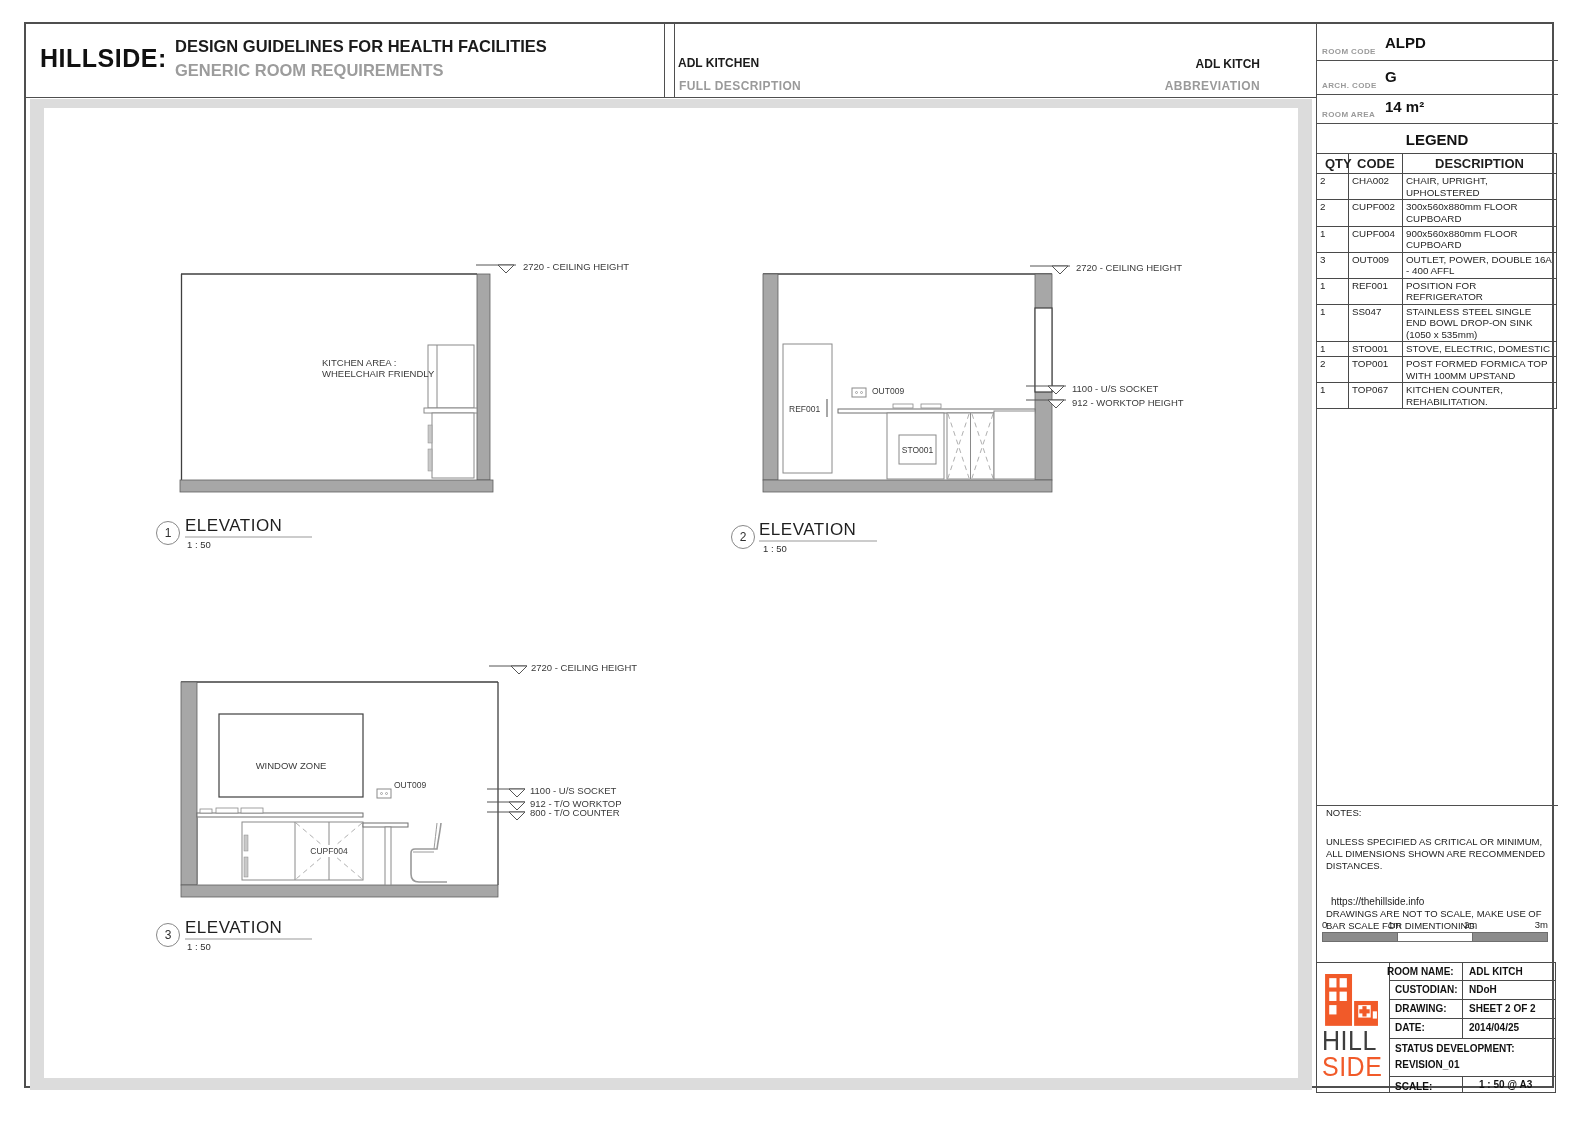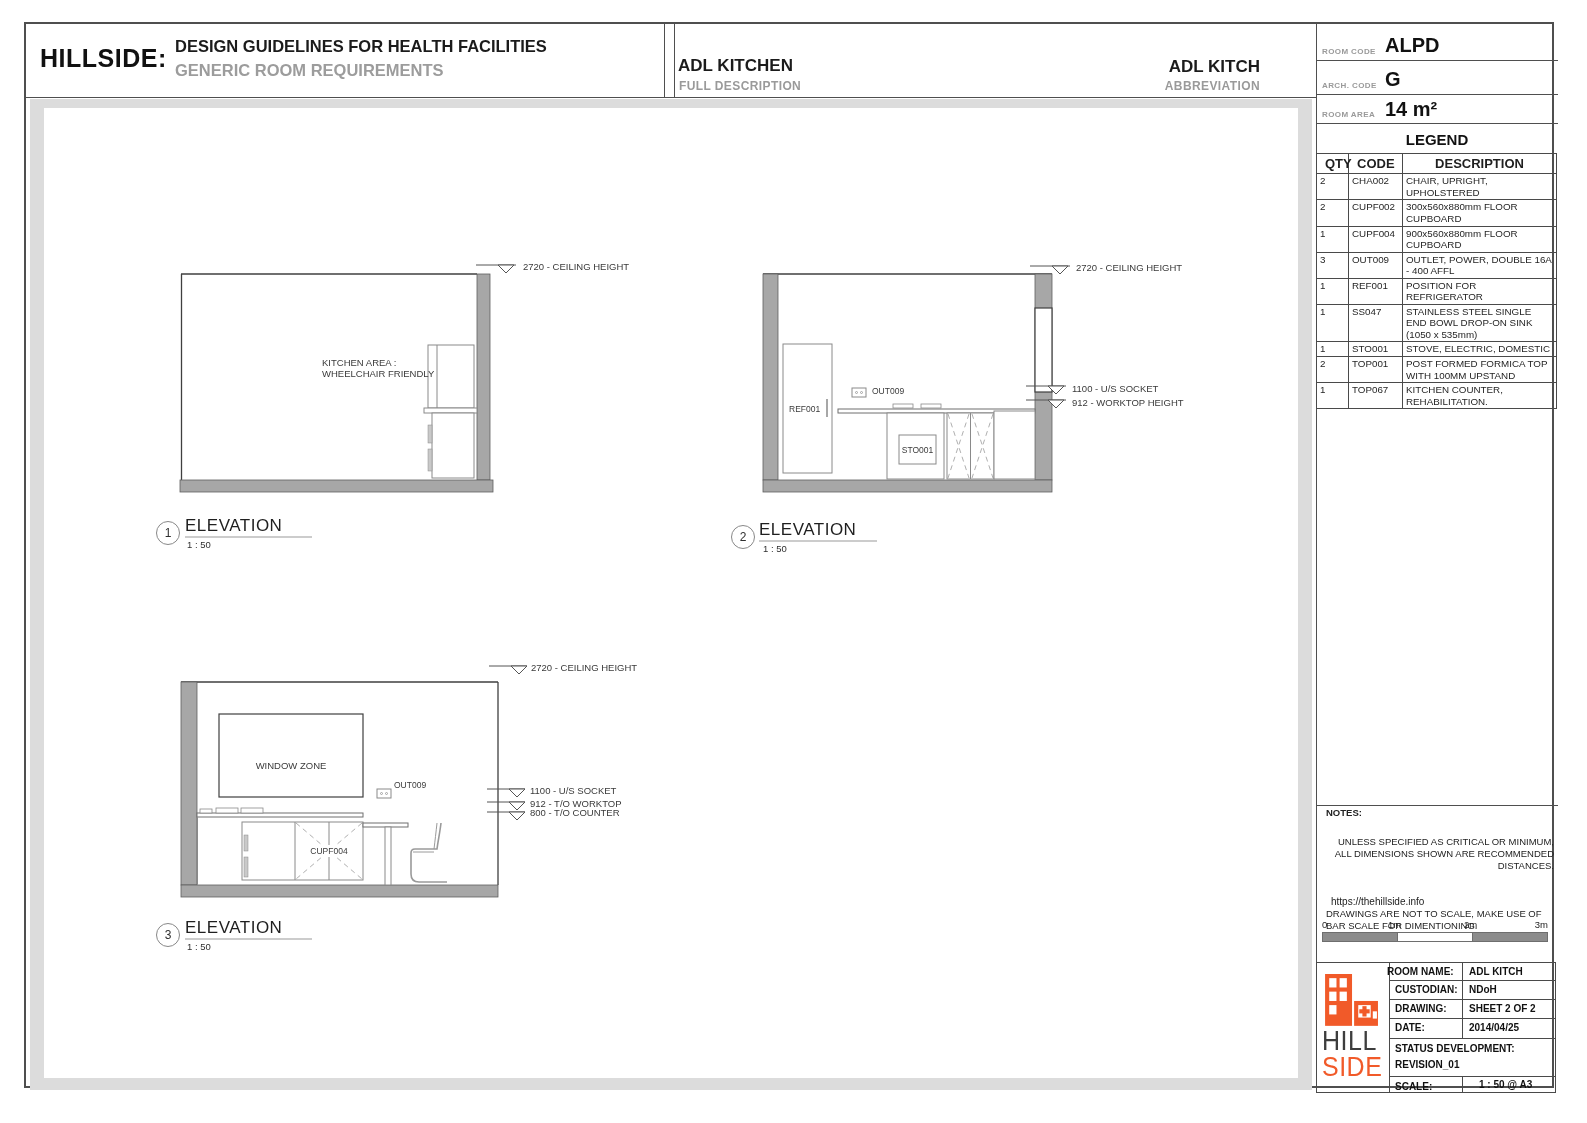--- a/index.html
+++ b/index.html
@@ -4,24 +4,24 @@
 <style>
   html,body{margin:0;padding:0;background:#fff;}
   body{width:1587px;height:1123px;position:relative;font-family:"Liberation Sans",sans-serif;color:#222;overflow:hidden;}
   .abs{position:absolute;}
   .sheet{position:absolute;left:24px;top:22px;width:1530px;height:1066px;border:2px solid #4f4f4f;background:#fff;box-sizing:border-box;}
   .vline{position:absolute;width:1px;background:#4f4f4f;}
   .hline{position:absolute;height:1px;background:#4f4f4f;}
   .brand{font-size:25px;font-weight:bold;color:#111;letter-spacing:0.5px;}
   .doc-title{font-size:16.5px;font-weight:bold;color:#1b1b1b;}
   .doc-sub{font-size:16.5px;font-weight:bold;color:#9c9c9c;}
-  .hdr-big{font-size:17px;font-weight:bold;color:#1b1b1b;}
+  .hdr-big{font-size:12px;font-weight:bold;color:#1b1b1b;}
   .hdr-cap{font-size:12px;font-weight:bold;color:#9a9a9a;letter-spacing:0.4px;}
   .info-label{font-size:8px;font-weight:bold;color:#9a9a9a;letter-spacing:0.4px;}
-  .info-value{font-size:20px;font-weight:bold;color:#111;}
+  .info-value{font-size:15px;font-weight:bold;color:#111;}
   .legend-title{font-size:15px;font-weight:bold;color:#111;text-align:center;}
   table.legend{border-collapse:collapse;table-layout:fixed;width:240px;font-size:9.8px;color:#1f1f1f;}
   table.legend th,table.legend td{border:1px solid #4a4a4a;padding:1px 3px;vertical-align:top;text-align:left;line-height:1.18;}
   table.legend th{font-size:13px;font-weight:bold;text-align:center;padding:2px 8px;}
   .mat{position:absolute;left:30px;top:99px;width:1282px;height:991px;background:#dcdcdc;}
   .canvas{position:absolute;left:44px;top:108px;width:1254px;height:970px;background:#ffffff;}
   .notes-text{font-size:9.5px;color:#222;line-height:1.28;}
   .notes-url{font-size:10px;color:#222;}
   .tick{font-size:9.5px;color:#222;}
   .bar{position:absolute;display:flex;border:1px solid #6e6e6e;box-sizing:border-box;}
@@ -125,22 +125,22 @@
       </tr>
   <tr>
         <td>1</td>
         <td>TOP067</td>
         <td>KITCHEN COUNTER, REHABILITATION.</td>
       </tr>
 </tbody>
   </table>
 
 <div class="hline" style="left:1316px;top:805px;width:242px;"></div>
-<div class="abs notes-text" style="left:1326px;top:807px;font-weight:bold;">NOTES:</div>
-<div class="abs notes-text" style="left:1326px;top:836px;width:228px;text-align:right;">UNLESS SPECIFIED AS CRITICAL OR MINIMUM, ALL DIMENSIONS SHOWN ARE RECOMMENDED DISTANCES.</div>
+<div class="abs notes-text" style="left:1326px;top:807px;font-weight:normal;">NOTES:</div>
+<div class="abs notes-text" style="left:1326px;top:836px;width:228px;">UNLESS SPECIFIED AS CRITICAL OR MINIMUM, ALL DIMENSIONS SHOWN ARE RECOMMENDED DISTANCES.</div>
 <div class="abs notes-text" style="left:1326px;top:869px;width:228px;margin-top:39px;">DRAWINGS ARE NOT TO SCALE, MAKE USE OF BAR SCALE FOR DIMENTIONING.</div>
 <div class="abs notes-url" style="left:1331px;top:896px;">https://thehillside.info</div>
 
 <div class="abs tick" style="left:1322px;top:919px;">0</div>
 <div class="abs tick" style="left:1388px;top:919px;">1m</div>
 <div class="abs tick" style="left:1464px;top:919px;">2m</div>
 <div class="abs tick" style="left:1528px;top:919px;width:20px;text-align:right;">3m</div>
 <div class="bar" style="left:1322px;top:932px;width:226px;height:10px;">
   <div class="seg" style="background:#8c8c8c;"></div>
   <div class="seg" style="background:#ffffff;border-left:1px solid #6e6e6e;border-right:1px solid #6e6e6e;"></div>

